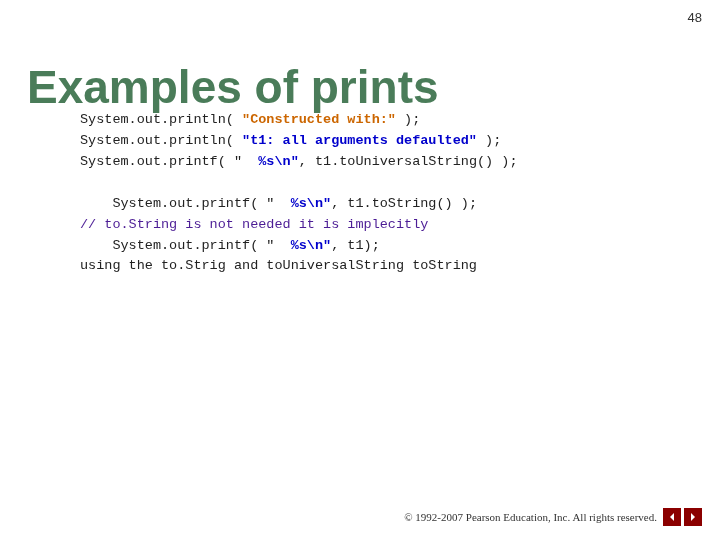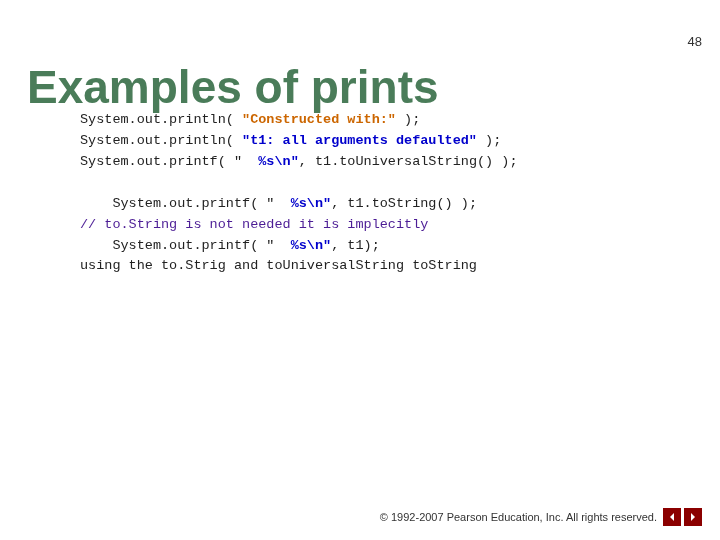--- a/index.html
+++ b/index.html
@@ -12,21 +12,20 @@
       position: relative;
       overflow: hidden;
     }
 
     .slide-number {
       position: absolute;
       top: 10px;
       right: 18px;
       font-size: 13px;
       color: #333;
-      margin-top: 24px;
     }
 
     .title {
       position: absolute;
       top: 22px;
       left: 27px;
       font-size: 46px;
       font-weight: bold;
       color: #4a7c59;
       line-height: 1.1;
@@ -64,20 +63,21 @@
 
     .footer {
       position: absolute;
       bottom: 14px;
       right: 18px;
       font-size: 11px;
       color: #333;
       display: flex;
       align-items: center;
       gap: 6px;
+      font-family: Liberation Serif, serif;
     }
 
     .footer-nav {
       display: flex;
       gap: 3px;
     }
 
     .nav-btn {
       width: 18px;
       height: 18px;

